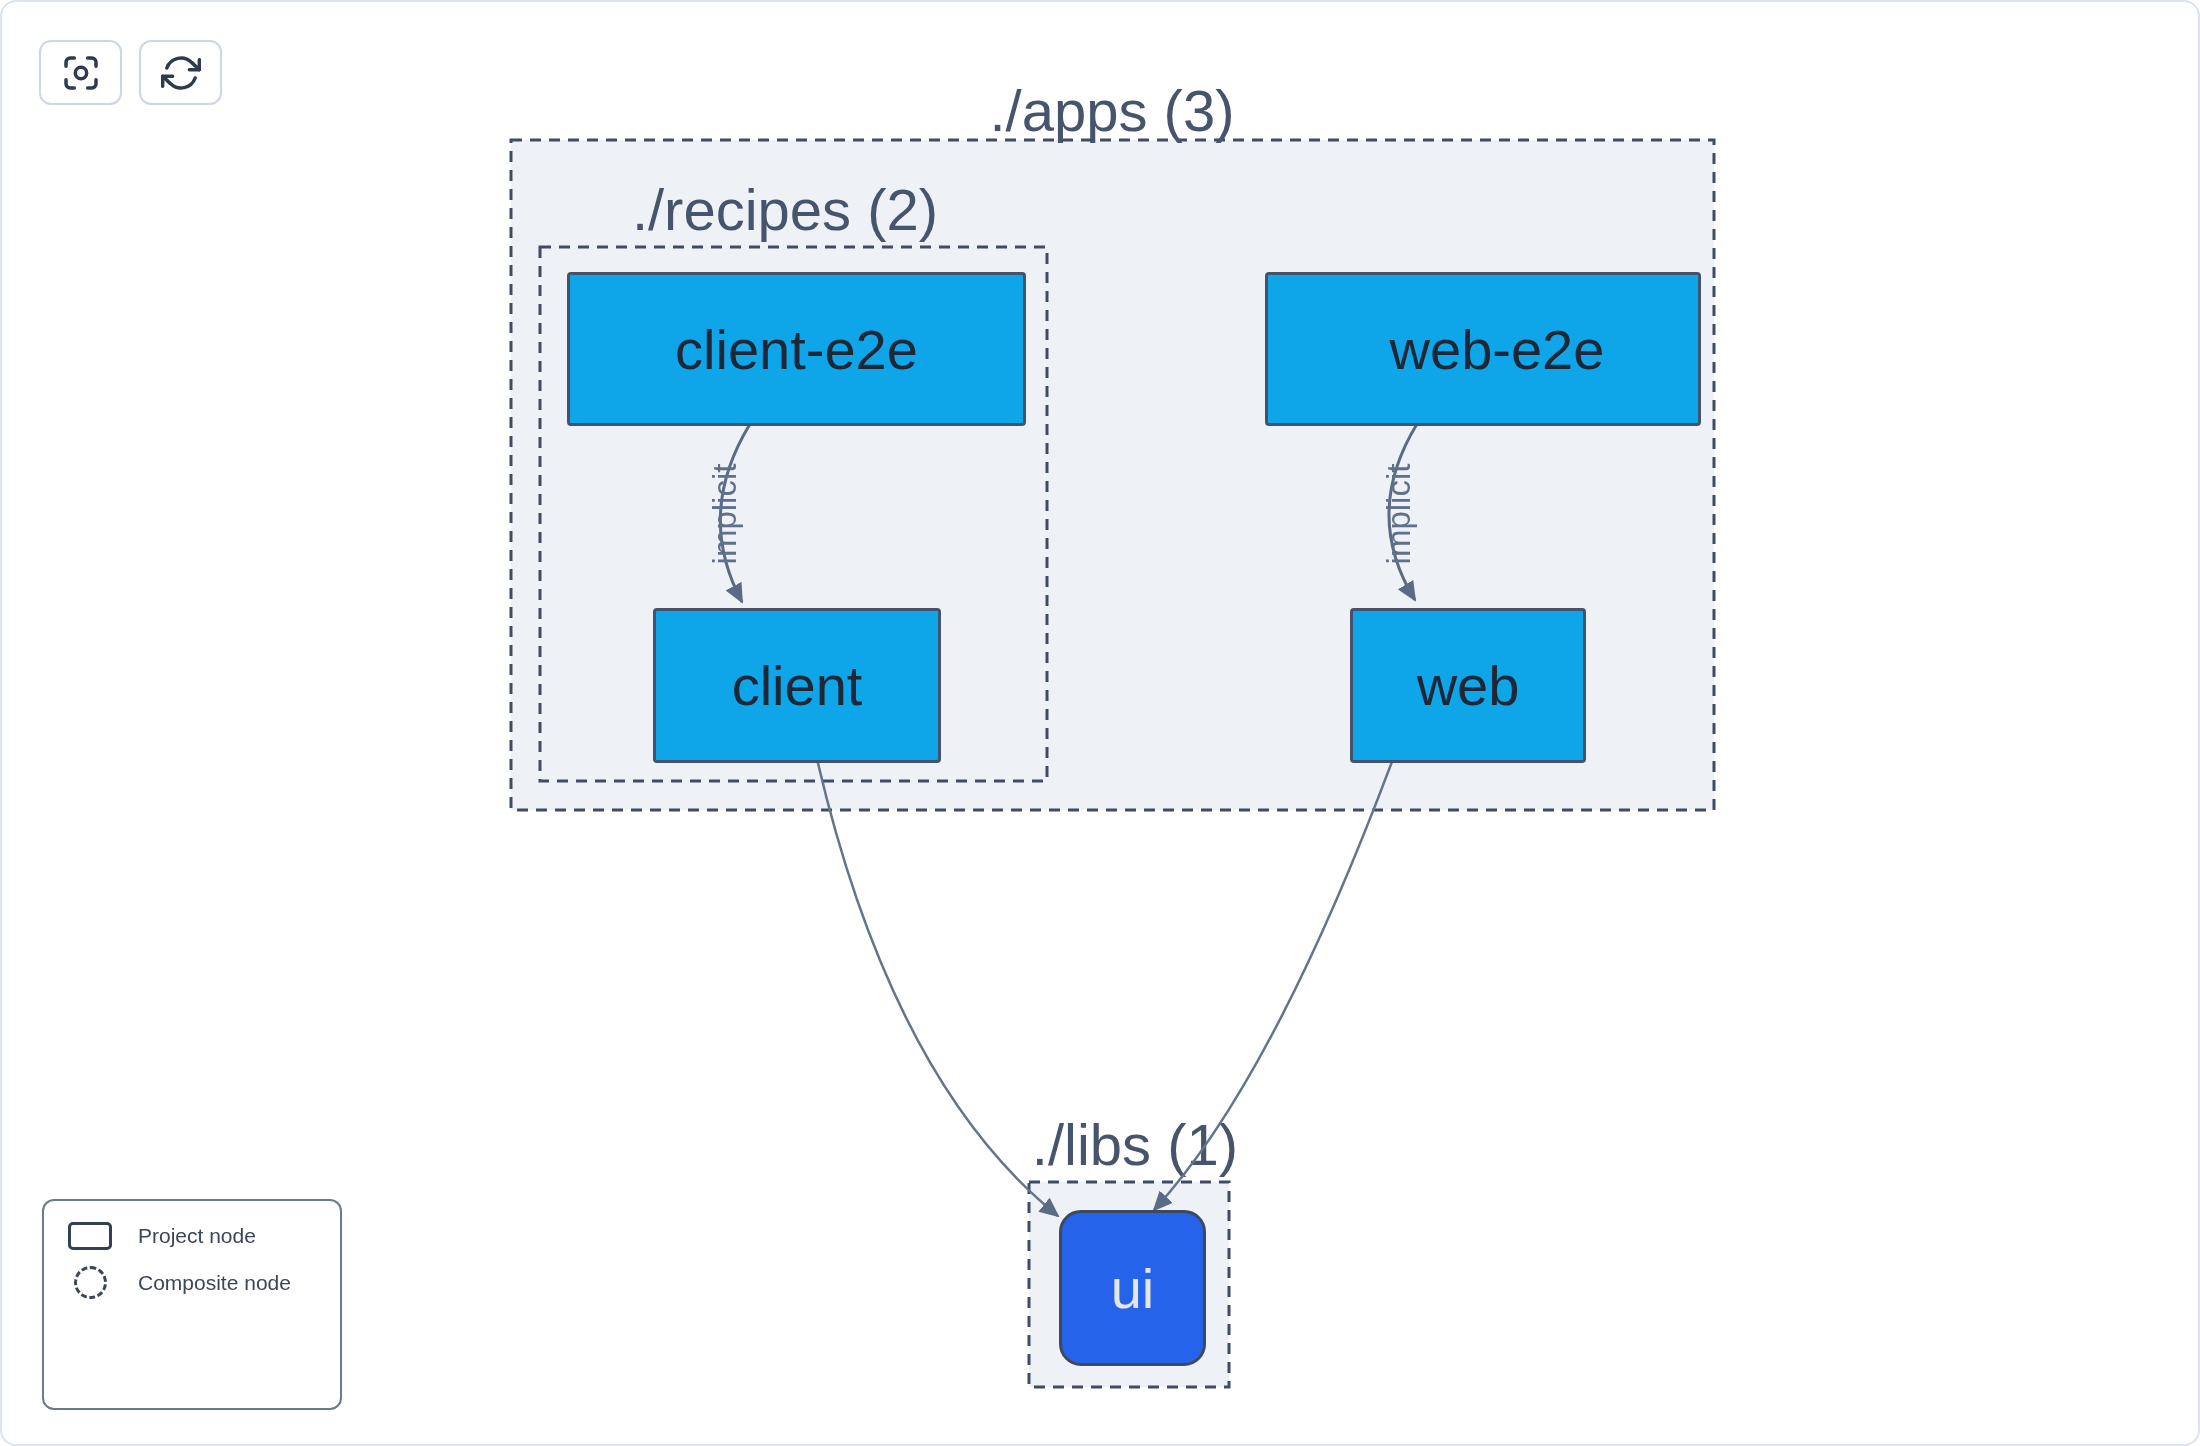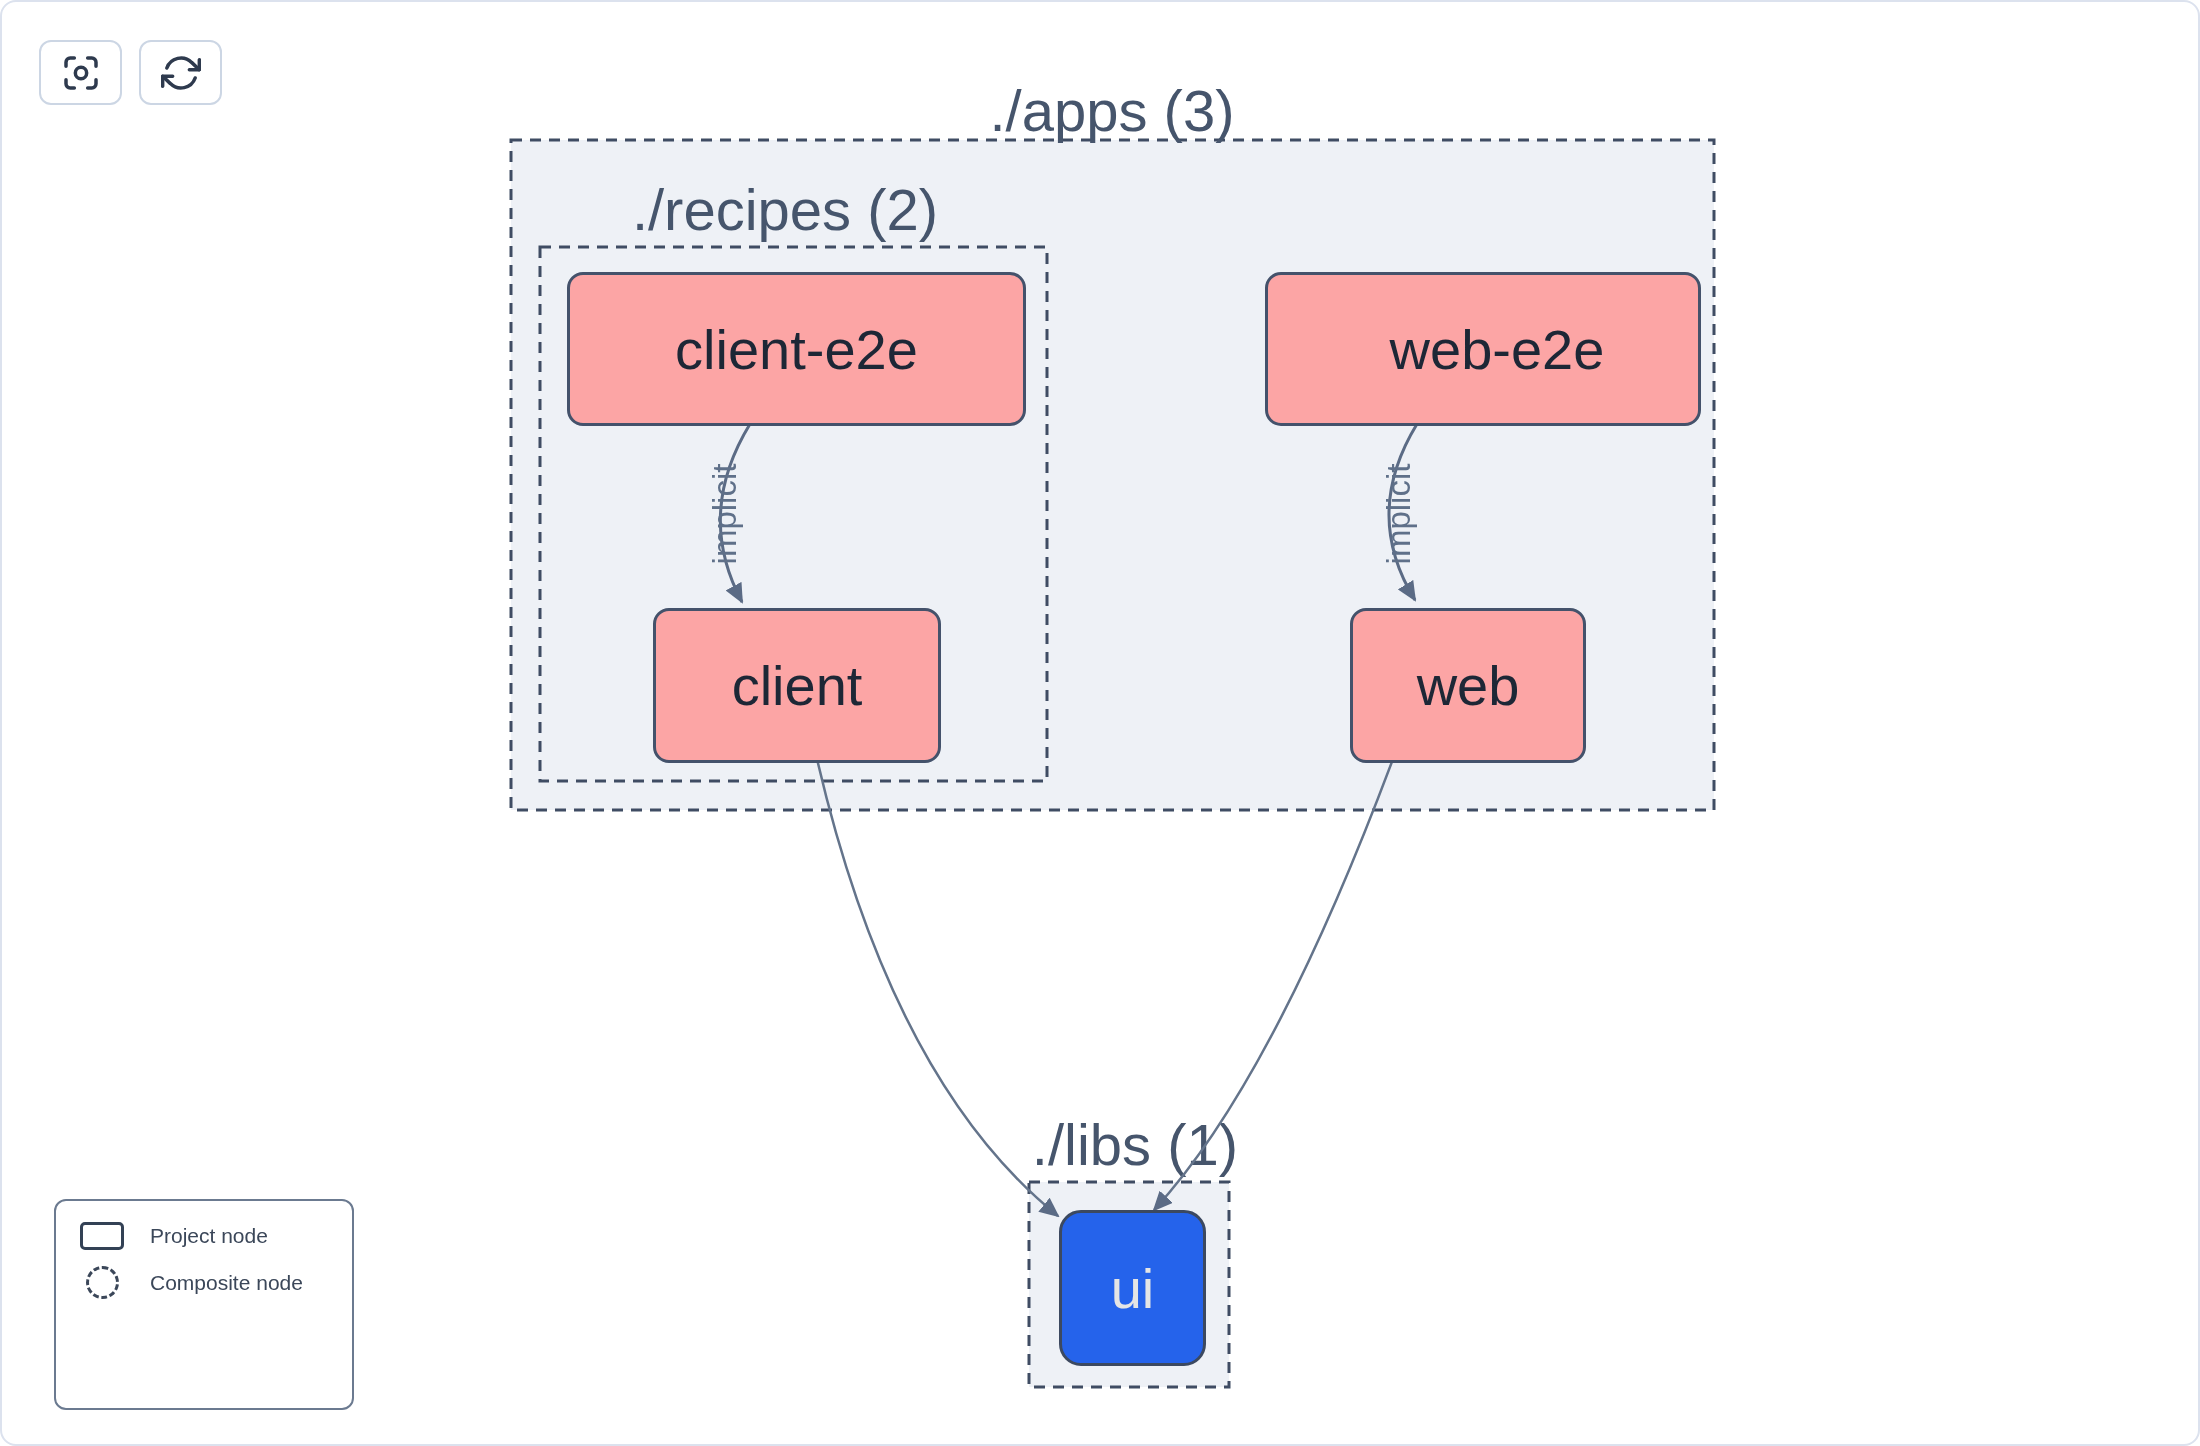--- a/index.html
+++ b/index.html
@@ -20,27 +20,27 @@
   .group-rect{fill:#eef1f6;stroke:#3f4c63;stroke-width:3;}
   .group-rect.inner{fill:none;}
   .group-title{font-size:58px;fill:#46556c;}
   .edge{fill:none;stroke:#64748b;}
   .edge.implicit{stroke:#5b6b85;stroke-width:3;}
   .edge.dep{stroke-width:2.5;}
   .edge-label{font-size:33px;fill:#5f7089;}
   
   .node{
     position:absolute;z-index:4;display:flex;align-items:center;justify-content:center;
-    background:#fca5a5;border:3px solid #44526b;border-radius:16px;
+    background:#0ea5e9;border:3px solid #44526b;border-radius:4px;
     font-size:56px;color:#1d2736;cursor:pointer;
   }
   .node.touched{background:#2563eb;border-color:#3c4960;border-radius:22px;color:#e5e5e5;}
   
   .legend{
-    position:absolute;left:52px;top:1197px;width:300px;height:211px;z-index:5;
+    position:absolute;left:40px;top:1197px;width:300px;height:211px;z-index:5;
     box-sizing:border-box;background:#fff;border:2px solid #6b7a90;border-radius:12px;
     padding:11px 4px 0 22px;
   }
   .legend-row{display:flex;align-items:center;height:47px;gap:24px;}
   .swatch-wrap{width:48px;display:flex;justify-content:center;}
   .swatch-project{width:44px;height:28px;border:3px solid #334155;border-radius:5px;background:#fff;box-sizing:border-box;}
   .swatch-composite{width:33px;height:33px;border:3px dashed #3b4759;border-radius:50%;box-sizing:border-box;}
   .swatch-affected{width:33px;height:33px;border:2px dotted #d0d7e0;border-radius:50%;background:#eef2f6;box-sizing:border-box;}
   .swatch-touched{width:33px;height:33px;border-radius:50%;background:#1243e8;}
   .legend-label{font-size:21px;color:#3b4759;}

